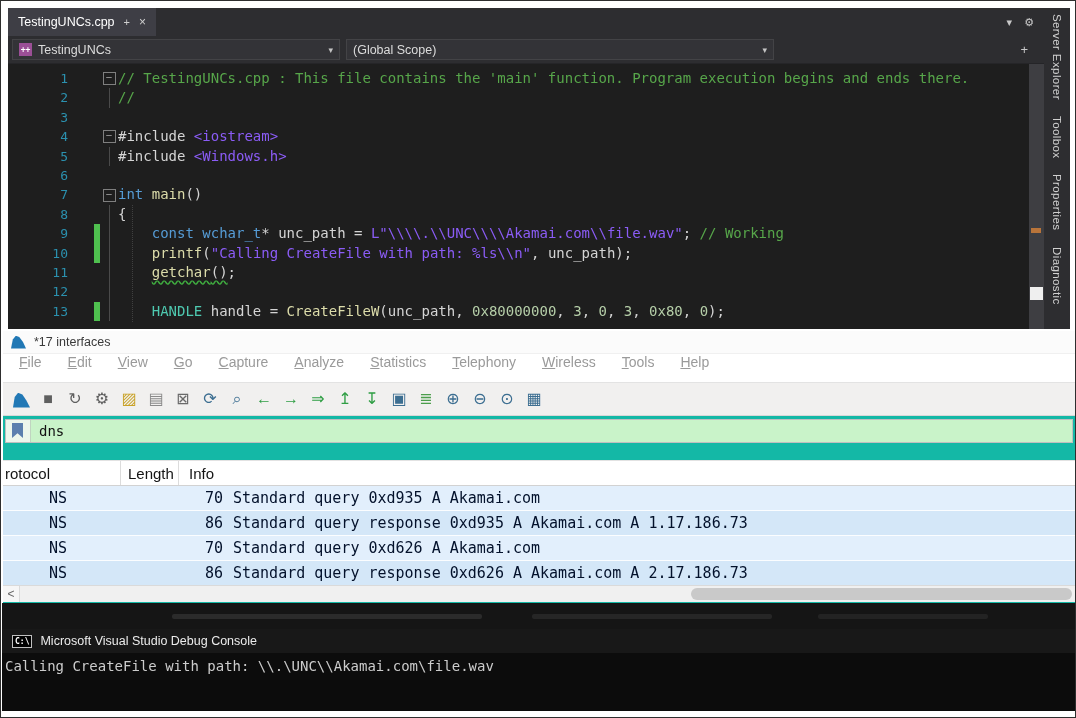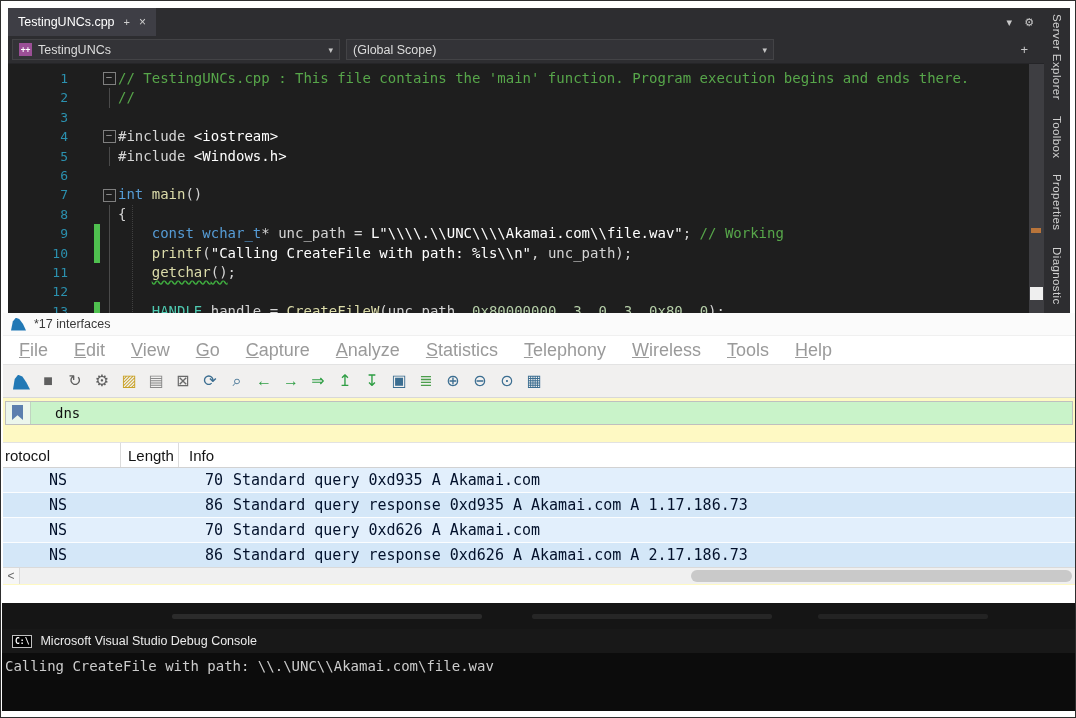--- a/index.html
+++ b/index.html
@@ -32,45 +32,45 @@
   .vs-editor{flex:1;position:relative;background:#1e1e1e;padding-top:5px;overflow:hidden;
     font-family:"DejaVu Sans Mono",monospace;font-size:14px;}
   .cl{display:flex;height:19.4px;line-height:19.4px;}
   .ln{width:60px;text-align:right;padding-right:4px;color:#2b91af;flex:none;font-size:13px;}
   .chbar{width:6px;margin-left:22px;flex:none;}
   .chbar.on{background:#4fc04f;}
   .fold{width:18px;flex:none;display:flex;align-items:center;justify-content:center;}
   .foldbox{width:11px;height:11px;border:1px solid #7f7f7f;color:#c8c8c8;font-size:9px;line-height:9px;text-align:center;background:#1e1e1e;}
   .foldline{width:1px;height:19.4px;background:#4a4a4a;}
   .codetxt{white-space:pre;flex:1;min-width:0;}
-  .cm{color:#57a64a;} .kw{color:#569cd6;} .pp{color:#d4d4d4;} .str{color:#ffffff;}
+  .cm{color:#57a64a;} .kw{color:#569cd6;} .pp{color:#d4d4d4;} .str{color:#8b5cf6;}
   .fn{color:#dcdcaa;} .ty{color:#4ec9b0;} .num{color:#b5cea8;} .pl{color:#d4d4d4;}
   .sq{text-decoration:#3fae3f wavy underline;text-underline-offset:3px;}
   .indent-guide{position:absolute;left:124px;top:141px;height:117px;border-left:1px dotted #404040;}
 
   .vs-scrollbar{position:absolute;right:0;top:0;width:15px;height:100%;background:#3e3e42;}
   .sb-mark-orange{position:absolute;left:2px;top:62%;width:10px;height:5px;background:#b8743a;}
   .sb-thumb-white{position:absolute;left:1px;top:84%;width:13px;height:13px;background:#efefef;}
 
   
-  .ws{position:absolute;left:2px;top:312px;width:1072px;height:272px;background:#fef9c3;}
+  .ws{position:absolute;left:2px;top:330px;width:1072px;height:272px;background:#14b8a6;}
   .ws-title{height:22px;display:flex;align-items:center;gap:8px;padding-left:8px;background:#fbfbfb;color:#3a3a3a;font-size:12.5px;border-bottom:1px solid #f0f0f0;}
   .ws-fin{width:15px;height:13px;background:#2178b5;clip-path:polygon(0% 100%,12% 30%,32% 2%,55% 12%,80% 50%,100% 100%);}
-  .ws-menubar{height:28px;display:flex;align-items:center;gap:26px;padding-left:16px;color:#9a9a9a;font-size:18px;background:#ffffff;}
+  .ws-menubar{height:28px;display:flex;align-items:flex-start;gap:26px;padding-left:16px;color:#9a9a9a;font-size:14px;background:#ffffff;}
   .menu-item{cursor:default;}
   .menu-item::first-letter{text-decoration:underline;}
   .ws-toolbar{height:32px;background:#f1f0ef;border-top:1px solid #e3e3e3;border-bottom:1px solid #d8d8d8;display:flex;align-items:center;gap:9px;padding-left:10px;font-size:16px;}
   .tb-icon{width:18px;height:18px;text-align:center;line-height:18px;flex:none;}
   .tb-icon.fin{background:#2178b5;clip-path:polygon(0% 100%,10% 30%,30% 2%,55% 14%,78% 52%,100% 100%);width:17px;height:15px;margin-top:2px;}
 
   .ws-filterbar{height:24px;margin:3px 2px 0 2px;border:1px solid #bfbfbf;display:flex;align-items:stretch;background:#c9f3c9;box-sizing:border-box;}
   .ws-bookmark{width:24px;background:#ecf6ec;border-right:1px solid #c0d4c0;position:relative;flex:none;}
   .ws-bookmark::after{content:"";position:absolute;left:6px;top:3px;width:11px;height:15px;background:#5b7fae;
     clip-path:polygon(0 0,100% 0,100% 100%,50% 68%,0 100%);}
-  .ws-filter-input{flex:1;display:flex;align-items:center;padding-left:24px;font-family:"DejaVu Sans Mono",monospace;font-size:14px;color:#111;}
+  .ws-filter-input{flex:1;display:flex;align-items:center;padding-left:8px;font-family:"DejaVu Sans Mono",monospace;font-size:14px;color:#111;}
 
   .ws-header{height:24px;margin-top:17px;border-top:1px solid #e2e2e2;border-bottom:1px solid #d2d2d2;display:flex;align-items:stretch;font-size:15px;color:#141414;background:#fff;}
   .h-proto{width:118px;padding-left:2px;border-right:1px solid #dcdcdc;display:flex;align-items:center;box-sizing:border-box;}
   .h-len{width:58px;padding-left:7px;border-right:1px solid #dcdcdc;display:flex;align-items:center;box-sizing:border-box;}
   .h-info{padding-left:10px;display:flex;align-items:center;}
 
   .prow{height:25px;display:flex;align-items:center;font-family:"DejaVu Sans Mono",monospace;font-size:15px;color:#03112b;border-bottom:1px solid #fbfdff;box-sizing:border-box;}
   .prow.odd{background:#e2effc;}
   .prow.even{background:#d4e7f8;}
   .c-proto{width:118px;padding-left:2px;flex:none;overflow:hidden;box-sizing:border-box;margin-left:44px;}

